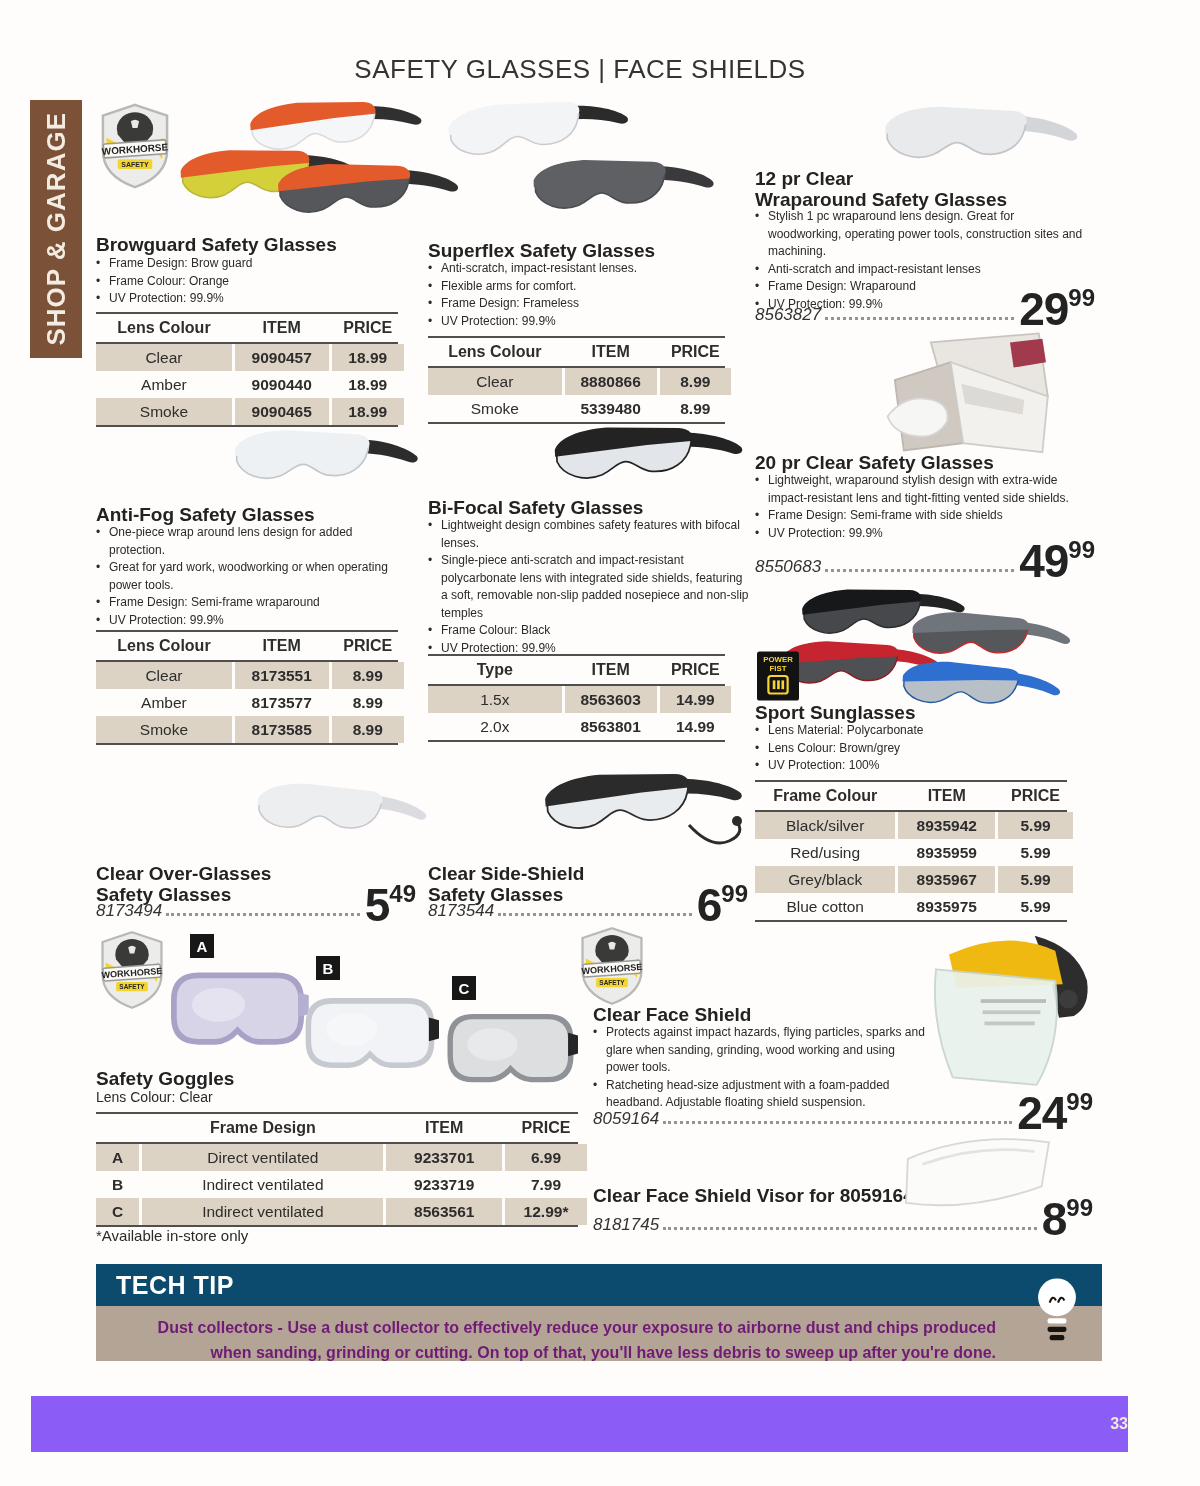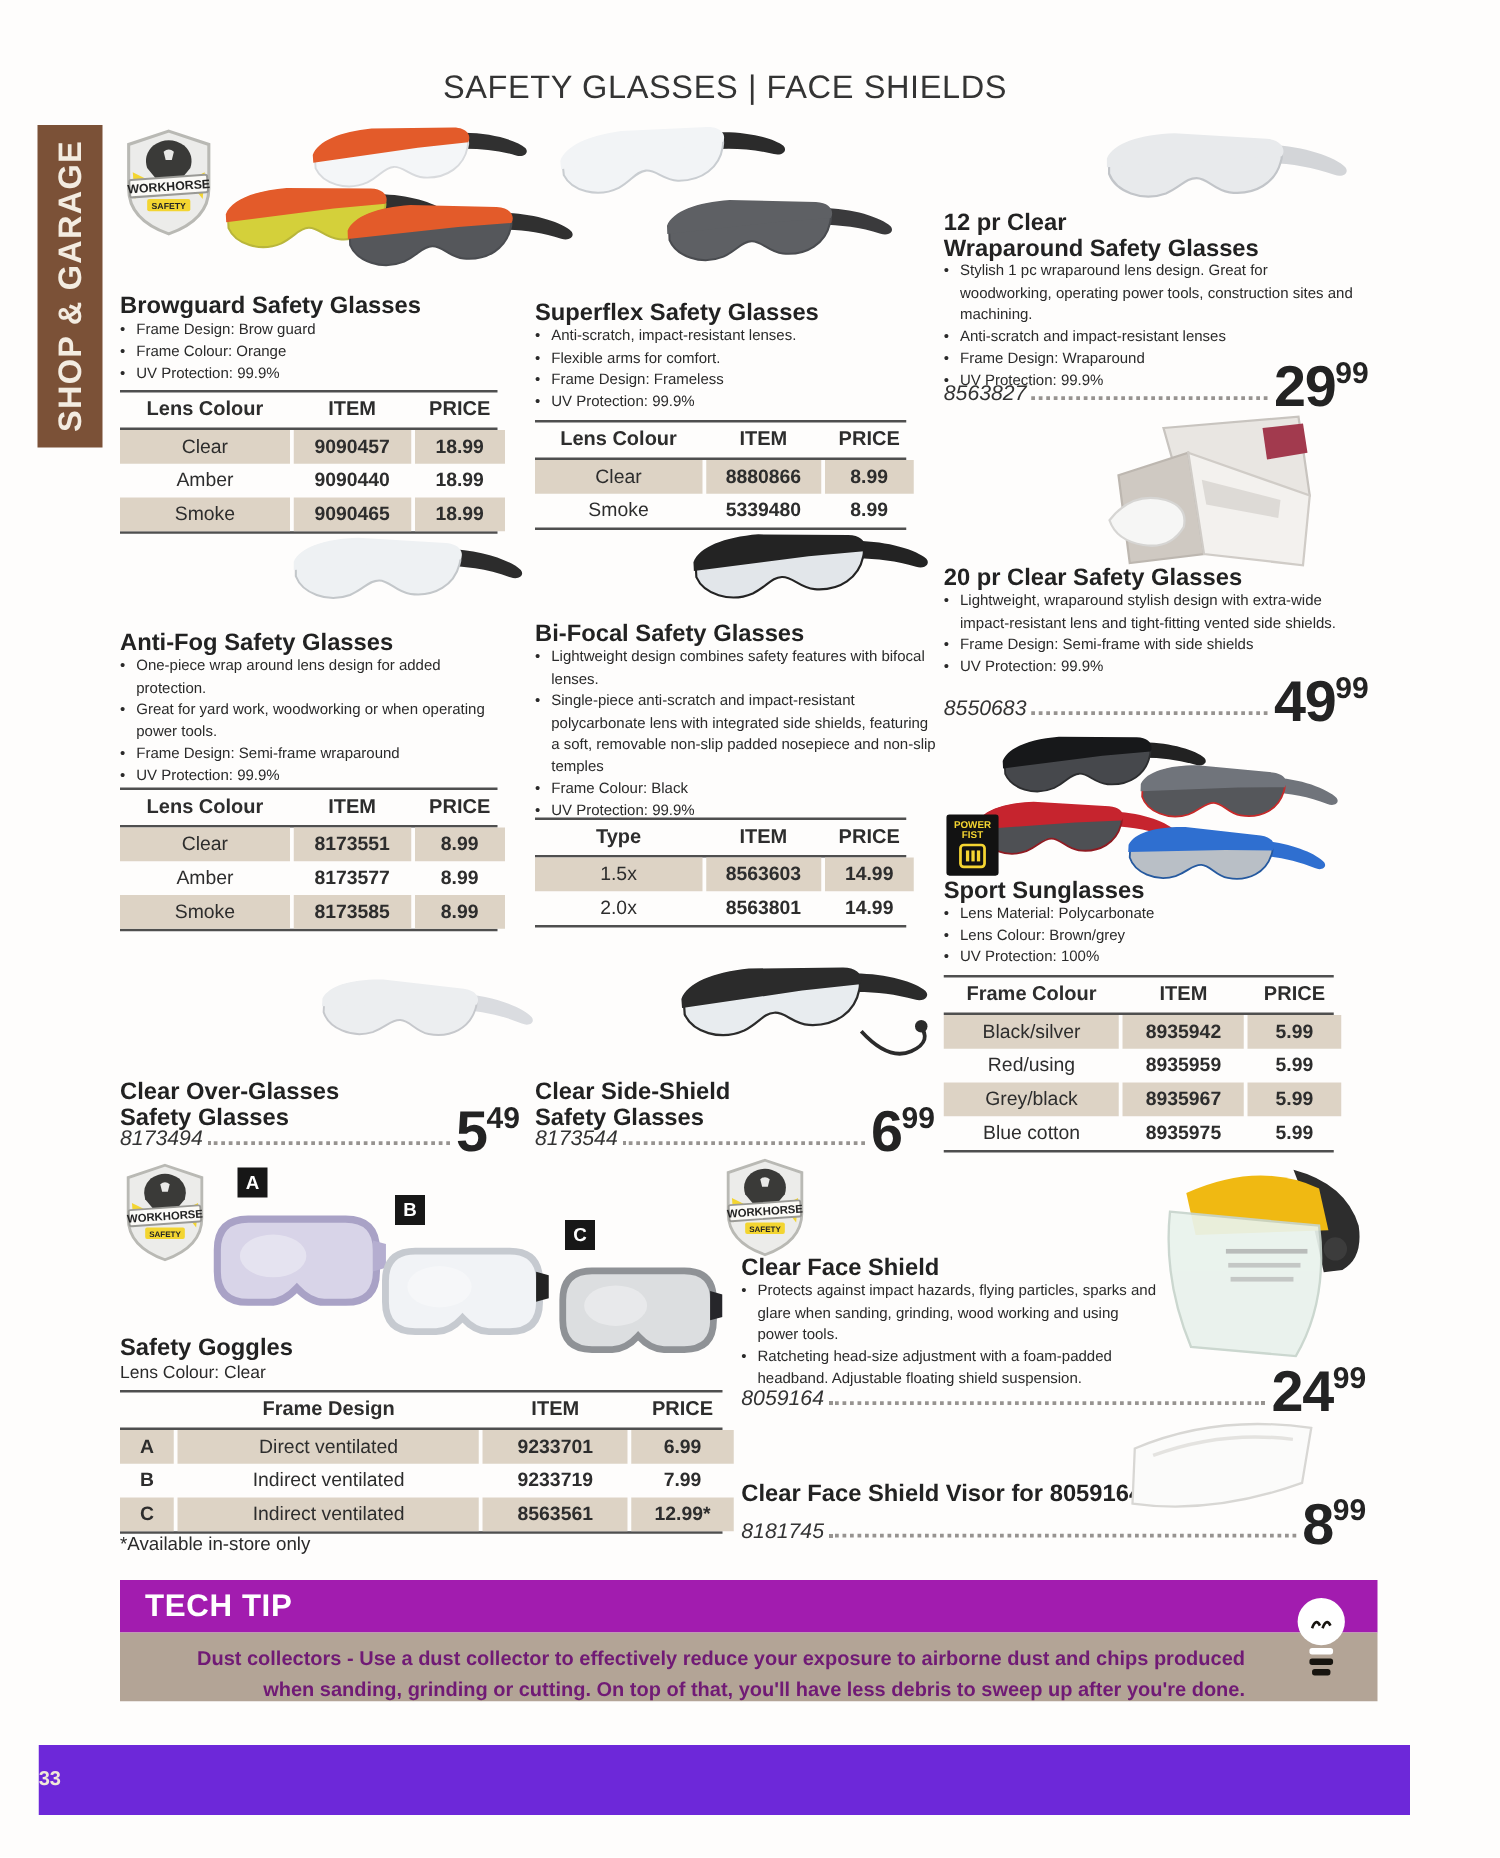--- a/index.html
+++ b/index.html
@@ -42,28 +42,28 @@
   .bigprice { font-weight:800; font-size:46px; line-height:.78; color:#232323; letter-spacing:-1px; white-space:nowrap; }
   .bigprice .cents { font-size:24px; vertical-align:19px; letter-spacing:0; }
 
   
   .marker { width:24px; height:24px; background:#171717; color:#fff; font-weight:700; font-size:15px; display:flex; align-items:center; justify-content:center; }
 
   .footnote { font-size:15px; color:#2a2a2a; }
 
   
   .techtip { left:96px; top:1264px; width:1006px; height:97px; }
-  .techtip .bar { position:absolute; left:0; top:0; right:0; height:42px; background:#a21caf; }
+  .techtip .bar { position:absolute; left:0; top:0; right:0; height:42px; background:#0c4a6e; }
   .techtip .bar span { color:#fff; font-weight:700; font-size:25px; letter-spacing:.5px; line-height:42px; padding-left:20px; display:inline-block; }
   .techtip .bodyarea { position:absolute; left:0; top:42px; right:0; bottom:0; background:#b3a496; }
   .techtip .tiptext { position:absolute; left:20px; top:52px; width:880px; font-size:16px; font-weight:700; color:#701a75; line-height:1.55;text-align:right; }
   .techtip .bulb { position:absolute; right:24px; top:10px; }
 
   
-  .footer-bar { left:31px; top:1396px; width:1097px; height:56px; background:#6d28d9; display:flex; align-items:center; justify-content:flex-start; }
+  .footer-bar { left:31px; top:1396px; width:1097px; height:56px; background:#8b5cf6; display:flex; align-items:center; justify-content:flex-end; }
   .footer-bar span { color:#f1e9d8; font-weight:700; font-size:16px; }
 
   svg.img { position:absolute; overflow:visible; }
 </style>
 </head>
 <body>
 
 <svg style="position:absolute;width:0;height:0" aria-hidden="true">
   <defs>
     <symbol id="g-glass" viewBox="0 0 240 100">

